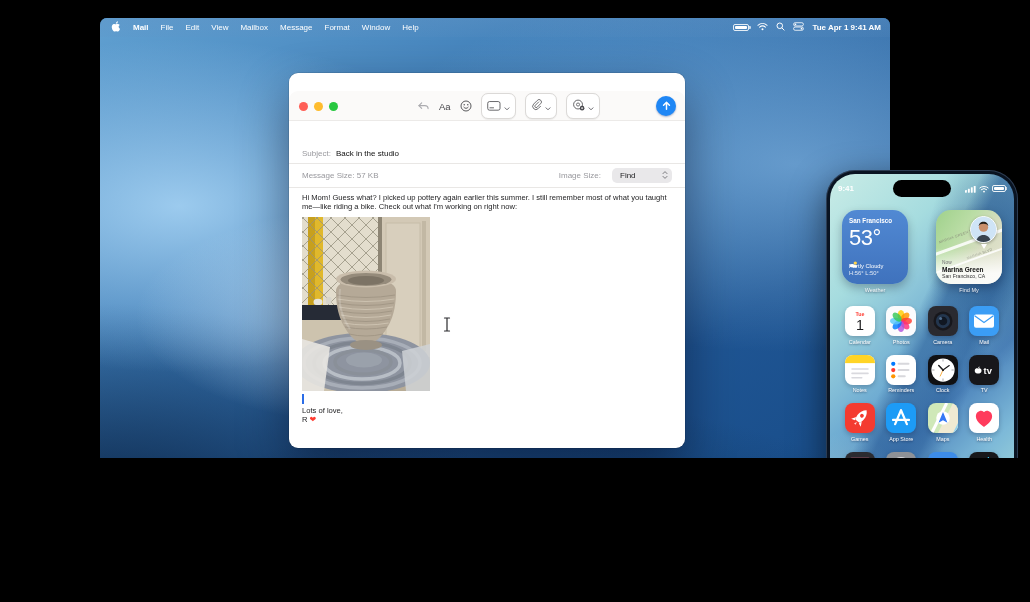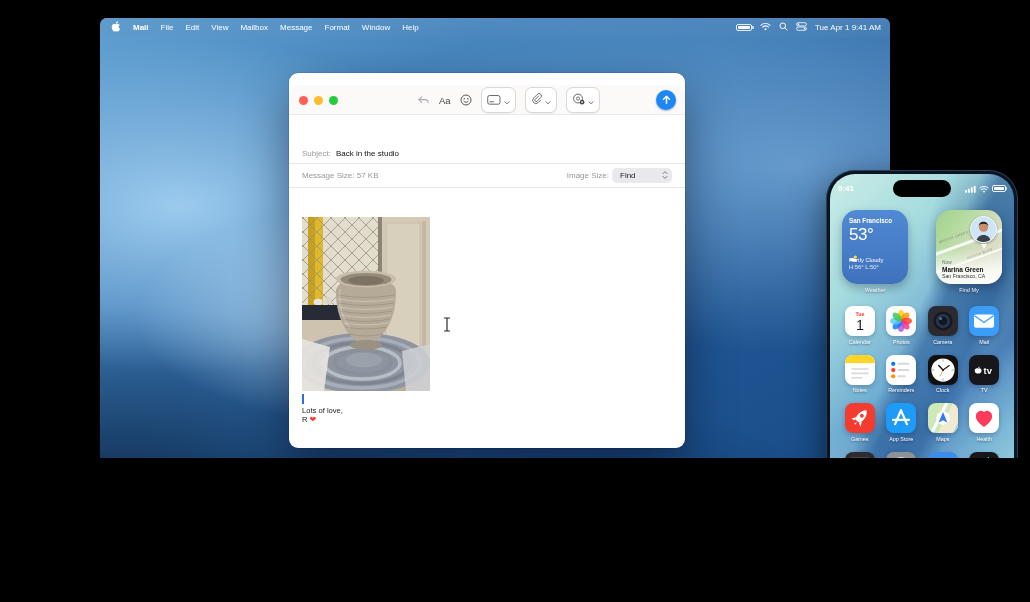--- a/index.html
+++ b/index.html
@@ -16,46 +16,46 @@
       radial-gradient(80% 70% at 0% 98%, #0a2344 0%, rgba(10,35,68,0) 62%),
       radial-gradient(100% 80% at 56% 118%, #0d2f52 0%, rgba(13,47,82,0) 56%),
       linear-gradient(150deg, #60a0d1 0%, #3c7ab5 35%, #1f5593 68%, #164a86 100%);
   }
 
   
   .menubar { position:absolute; left:0; top:0; right:0; height:19px; display:flex; align-items:center; padding:0 9px; color:#fff; font-size:8px; background:linear-gradient(180deg, rgba(95,145,195,.38), rgba(95,145,195,.12)); z-index:3; }
   .apple-wrap { display:flex; align-items:center; padding:0 7px 0 2px; }
   .menu-item { padding:0 6px; white-space:nowrap; }
   .menu-item.app { font-weight:bold; }
-  .mb-right { margin-left:auto; display:flex; align-items:center; gap:8px; }
+  .mb-right { margin-left:auto; display:flex; align-items:center; gap:8px;font-weight:bold; }
   .mb-batt { width:16px; height:7.5px; border:1px solid rgba(255,255,255,.85); border-radius:2px; position:relative; }
   .mb-batt::after { content:""; position:absolute; right:-2.5px; top:1.5px; width:1.5px; height:3px; background:rgba(255,255,255,.7); border-radius:0 1px 1px 0; }
   .mb-batt i { position:absolute; inset:1px; background:#fff; border-radius:1px; display:block; }
   .mb-clock { font-size:8px; white-space:nowrap; }
 
   
   .mail-window { position:absolute; left:189px; top:55px; width:396px; height:375px; background:#fff; border-radius:9px; box-shadow:0 22px 50px rgba(0,0,20,.45), 0 0 0 0.5px rgba(0,0,0,.18); z-index:2; }
-  .titlebar { position:absolute; top:12px; left:0; right:0; height:30px; border-radius:9px 9px 0 0; background:#fbfaf9; border-bottom:0.5px solid #eceae8; }
+  .titlebar { position:absolute; top:18px; left:0; right:0; height:30px; border-radius:9px 9px 0 0; background:#fbfaf9; border-bottom:0.5px solid #eceae8; }
   .traffic { position:absolute; left:10px; top:10.5px; display:flex; gap:6px; }
   .tl { width:9px; height:9px; border-radius:50%; }
   .tl.red{background:#ff5f57;} .tl.yellow{background:#febc2e;} .tl.green{background:#28c840;}
   .toolbar { position:absolute; left:128px; top:0; height:30px; display:flex; align-items:center; gap:9px; }
   .tb-btn { display:flex; align-items:center; justify-content:center; }
   .tb-aa { font-size:9.5px; color:#47474b; font-weight:500; }
   .tb-pill { display:flex; align-items:center; gap:3px; border:0.5px solid #dbd9d7; background:#fff; border-radius:7px; padding:3px 5px; box-shadow:0 0.5px 1px rgba(0,0,0,.06); }
   .send-btn { position:absolute; right:9px; top:5px; width:20px; height:20px; border-radius:50%; background:#1f87f5; display:flex; align-items:center; justify-content:center; box-shadow:0 1px 2px rgba(0,40,120,.35); }
 
   .field-row { position:absolute; left:0; right:0; border-bottom:0.5px solid #e9e7e5; display:flex; align-items:center; padding:0 13px; font-size:8px; color:#98989d; }
   .row-to { top:30px; height:19px; }
   .row-cc { top:49px; height:21px; }
   .row-subject { top:70px; height:21px; }
   .row-size { top:91px; height:24px; }
   .to-pill { margin-left:5px; background:#cfe2fc; border-radius:4px; padding:1.5px 5px; color:#16202e; display:flex; align-items:center; gap:3px; font-size:8px; }
   .subject-value { color:#111; margin-left:5px; font-size:8px; }
-  .size-right { margin-left:auto; display:flex; align-items:center; gap:3px; }
+  .size-right { margin-left:auto; display:flex; align-items:center; gap:11px; }
   .select-box { background:#e9e8ea; border-radius:5px; height:15px; min-width:60px; display:flex; align-items:center; justify-content:space-between; padding:0 4px 0 8px; color:#1c1c1e; font-size:8px; }
 
   .body-text { position:absolute; left:13px; top:120px; width:368px; font-size:7.6px; line-height:9.2px; color:#1d1d1f; }
   .photo { position:absolute; left:13px; top:144px; width:128px; height:174px; }
   .photo svg { display:block; width:100%; height:100%; }
   .caret { position:absolute; left:13px; top:321px; width:1.5px; height:10px; background:#2b6de8; }
   .closing { position:absolute; left:13px; top:333px; font-size:7.6px; line-height:9.2px; color:#1d1d1f; }
   .heart { color:#ff3b30; font-size:8px; }
 
   
@@ -87,21 +87,21 @@
   .sb-batt i { position:absolute; inset:1px; background:#fff; border-radius:1px; display:block; }
   .sb-batt::after { content:""; position:absolute; right:-2px; top:1.5px; width:1.2px; height:2.6px; background:rgba(255,255,255,.7); }
 
   .widgets { position:absolute; top:36px; left:12px; right:12px; display:flex; justify-content:space-between; }
   .widget { width:66px; height:74px; border-radius:15px; box-shadow:0 4px 10px rgba(0,0,30,.28); position:relative; }
   .widget-label { position:absolute; top:113px; width:66px; text-align:center; font-size:5.5px; color:rgba(255,255,255,.92); text-shadow:0 0.5px 2px rgba(0,0,40,.45); }
   .wl-weather { left:12px; } .wl-findmy { right:12px; }
 
   .weather-widget { background:linear-gradient(180deg,#5189d3,#3f72bd); color:#fff; padding:7px; overflow:hidden; }
   .ww-city { font-size:6.3px; font-weight:600; }
-  .ww-temp { font-size:17px; font-weight:300; letter-spacing:-0.5px; margin-top:1px; }
+  .ww-temp { font-size:22px; font-weight:300; letter-spacing:-0.5px; margin-top:1px; }
   .ww-icon { margin-top:3px; height:7px; }
   .ww-cond { font-size:5.8px; margin-top:1.5px; }
   .ww-hl { font-size:5.8px; margin-top:1px; color:rgba(255,255,255,.85); }
 
   .findmy-widget { overflow:hidden; background:linear-gradient(125deg,#9fd18b 0%,#bbdda6 35%,#d6dcc0 60%,#e9e6d6 100%); }
   .road { position:absolute; background:rgba(255,255,255,.85); height:2.5px; width:130%; left:-12%; transform:rotate(-20deg); }
   .road.r1 { top:30px; } .road.r2 { top:49px; height:1.5px; }
   .street { position:absolute; font-size:3.6px; color:#8b907c; letter-spacing:0.3px; transform:rotate(-20deg); white-space:nowrap; }
   .st1 { left:2px; top:24px; } .st2 { left:30px; top:42px; }
   .fm-fade { position:absolute; left:0; right:0; bottom:0; height:36px; background:linear-gradient(rgba(255,255,255,0), rgba(255,255,255,.85) 70%); }
@@ -248,20 +248,21 @@
           <span>Image Size:</span>
           <span class="select-box">
             <span>Find</span>
             <span><svg width="6" height="10" viewBox="0 0 6 10">
                   <path d="M1 3.6L3 1.6l2 2M1 6.4l2 2 2-2" stroke="#7a7a7e" fill="none" stroke-width="1" stroke-linecap="round" stroke-linejoin="round"></path>
                 </svg></span>
           </span>
         </span>
       </div>
 
+      <div class="body-text">Hi Mom! Guess what? I picked up pottery again earlier this summer. I still remember most of what you taught me—like riding a bike. Check out what I'm working on right now:</div>
 
       <div class="photo">
         <svg viewBox="0 0 128 174">
           <defs>
               <clipPath id="winclip">
                 <rect width="78" height="96"></rect>
               </clipPath>
             </defs>
           <rect width="128" height="174" fill="#cdc3ae"></rect>
           <rect x="78" y="0" width="50" height="150" fill="#d3c9b6"></rect>

